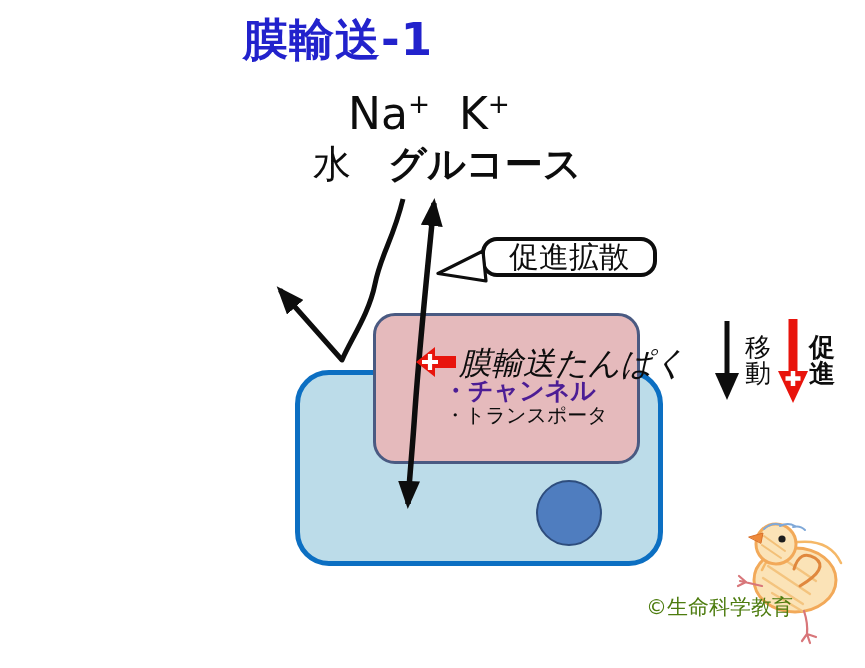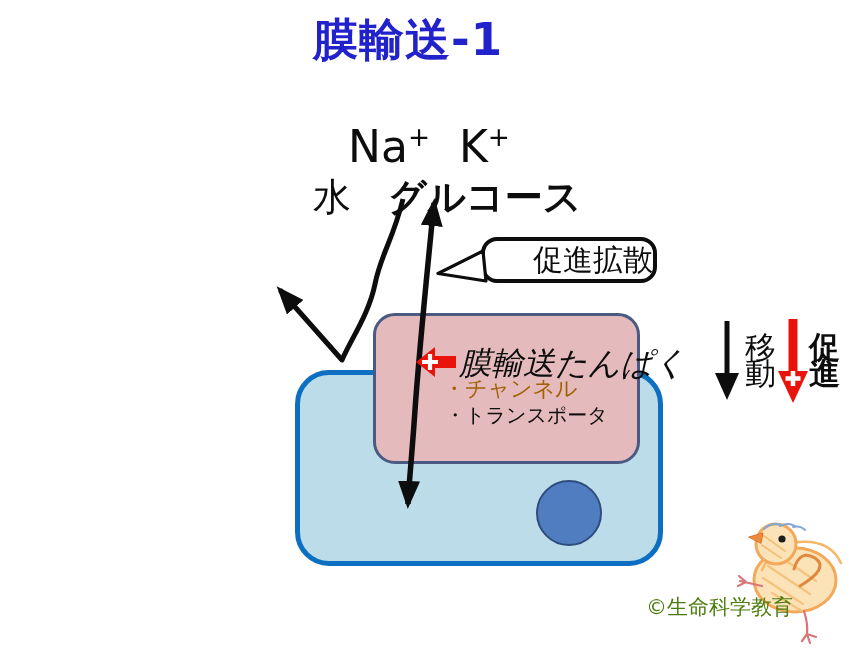--- a/index.html
+++ b/index.html
@@ -2,25 +2,25 @@
 <html><head>
 <meta charset="utf-8">
 <style>
   html,body{margin:0;padding:0;}
   .slide{
     position:relative; width:865px; height:668px; background:#ffffff;
     font-family:"DejaVu Sans","Liberation Sans",sans-serif; overflow:hidden;
   }
   .abs{position:absolute;}
   .title{
-    left:243px; top:10px; width:330px; text-align:center;
+    left:243px; top:10px; width:330px; 
     font-size:45px; font-weight:bold; color:#2222cc; letter-spacing:1px;
     z-index:5;
   }
-  .mol{ color:#0d0d0d; z-index:5;margin-top:33px; }
+  .mol{ color:#0d0d0d; z-index:5; }
   .ionline{ font-size:44px; top:88px; }
   .ion-na{ left:348px; }
   .ion-k{ left:459px; }
   .mol sup{ font-size:60%; }
   .subline{ font-size:38px; top:139px; }
   .lbl-water{ left:313px; }
   .lbl-glucose{ left:388px;font-weight:bold; }
 
   .cell{
     left:295px; top:370px; width:368px; height:196px; box-sizing:border-box;
@@ -28,34 +28,34 @@
   }
   .organelle{
     left:536px; top:480px; width:66px; height:66px; box-sizing:border-box;
     background:#4f7dbf; border:2px solid #2e4d7d; border-radius:50%; z-index:2;
   }
   .protein-box{
     left:373px; top:313px; width:267px; height:151px; box-sizing:border-box;
     background:#e5babc; border:3px solid #4a5a82; border-radius:22px; z-index:3;
   }
   .protein-heading{ left:459px; top:342px; font-size:32px; color:#0d0d0d; z-index:6;font-style:italic; }
-  .protein-item1{ left:443px; top:374px; font-size:22px; color:#a16207; z-index:6; }
+  .protein-item1{ left:443px; top:374px; font-size:25px; color:#4c1d95; z-index:6;font-weight:bold; }
   .protein-item2{ left:445px; top:402px; font-size:20px; color:#0d0d0d; z-index:6; }
 
   .callout{
-    left:481px; top:237px; width:176px; height:46px; box-sizing:border-box;
+    left:481px; top:237px; width:176px; height:40px; box-sizing:border-box;
     background:#ffffff; border:4px solid #0d0d0d; border-radius:16px;
-    display:flex; align-items:center; justify-content:flex-end; z-index:4;
+    display:flex; align-items:center; justify-content:center; z-index:4;
   }
   .callout-label{ font-size:30px; color:#0d0d0d; }
 
   .svg-layer{ left:0; top:0; z-index:5; }
 
   .legend-label{
-    width:28px; font-size:31px; line-height:26px; color:#0d0d0d;
+    width:28px; font-size:26px; line-height:26px; color:#0d0d0d;
     word-break:break-all; z-index:6;
   }
   .legend-move{ left:745px; top:334px; }
   .legend-fac{ left:809px; top:334px;font-weight:bold; }
 
   .copyright{
     left:646px; top:596px; font-size:21px; line-height:23px; color:#4d7c0f; z-index:7;
   }
 </style>
 </head>

